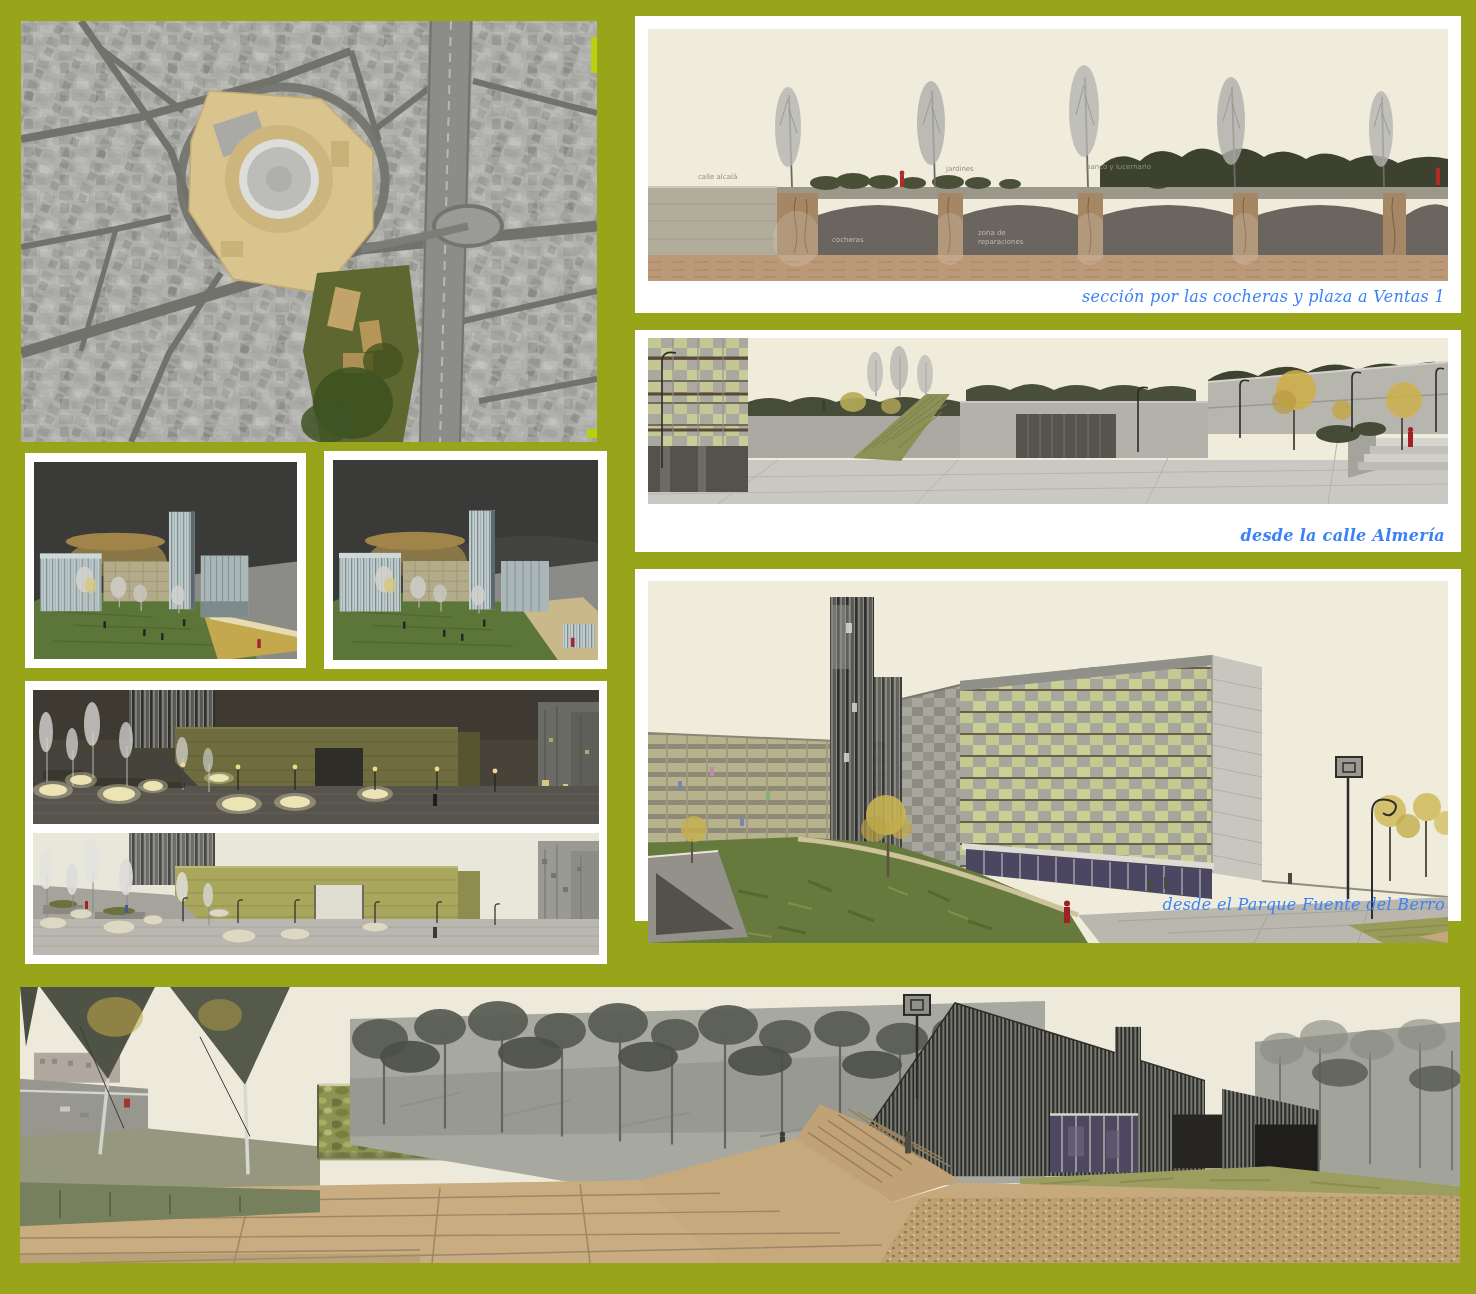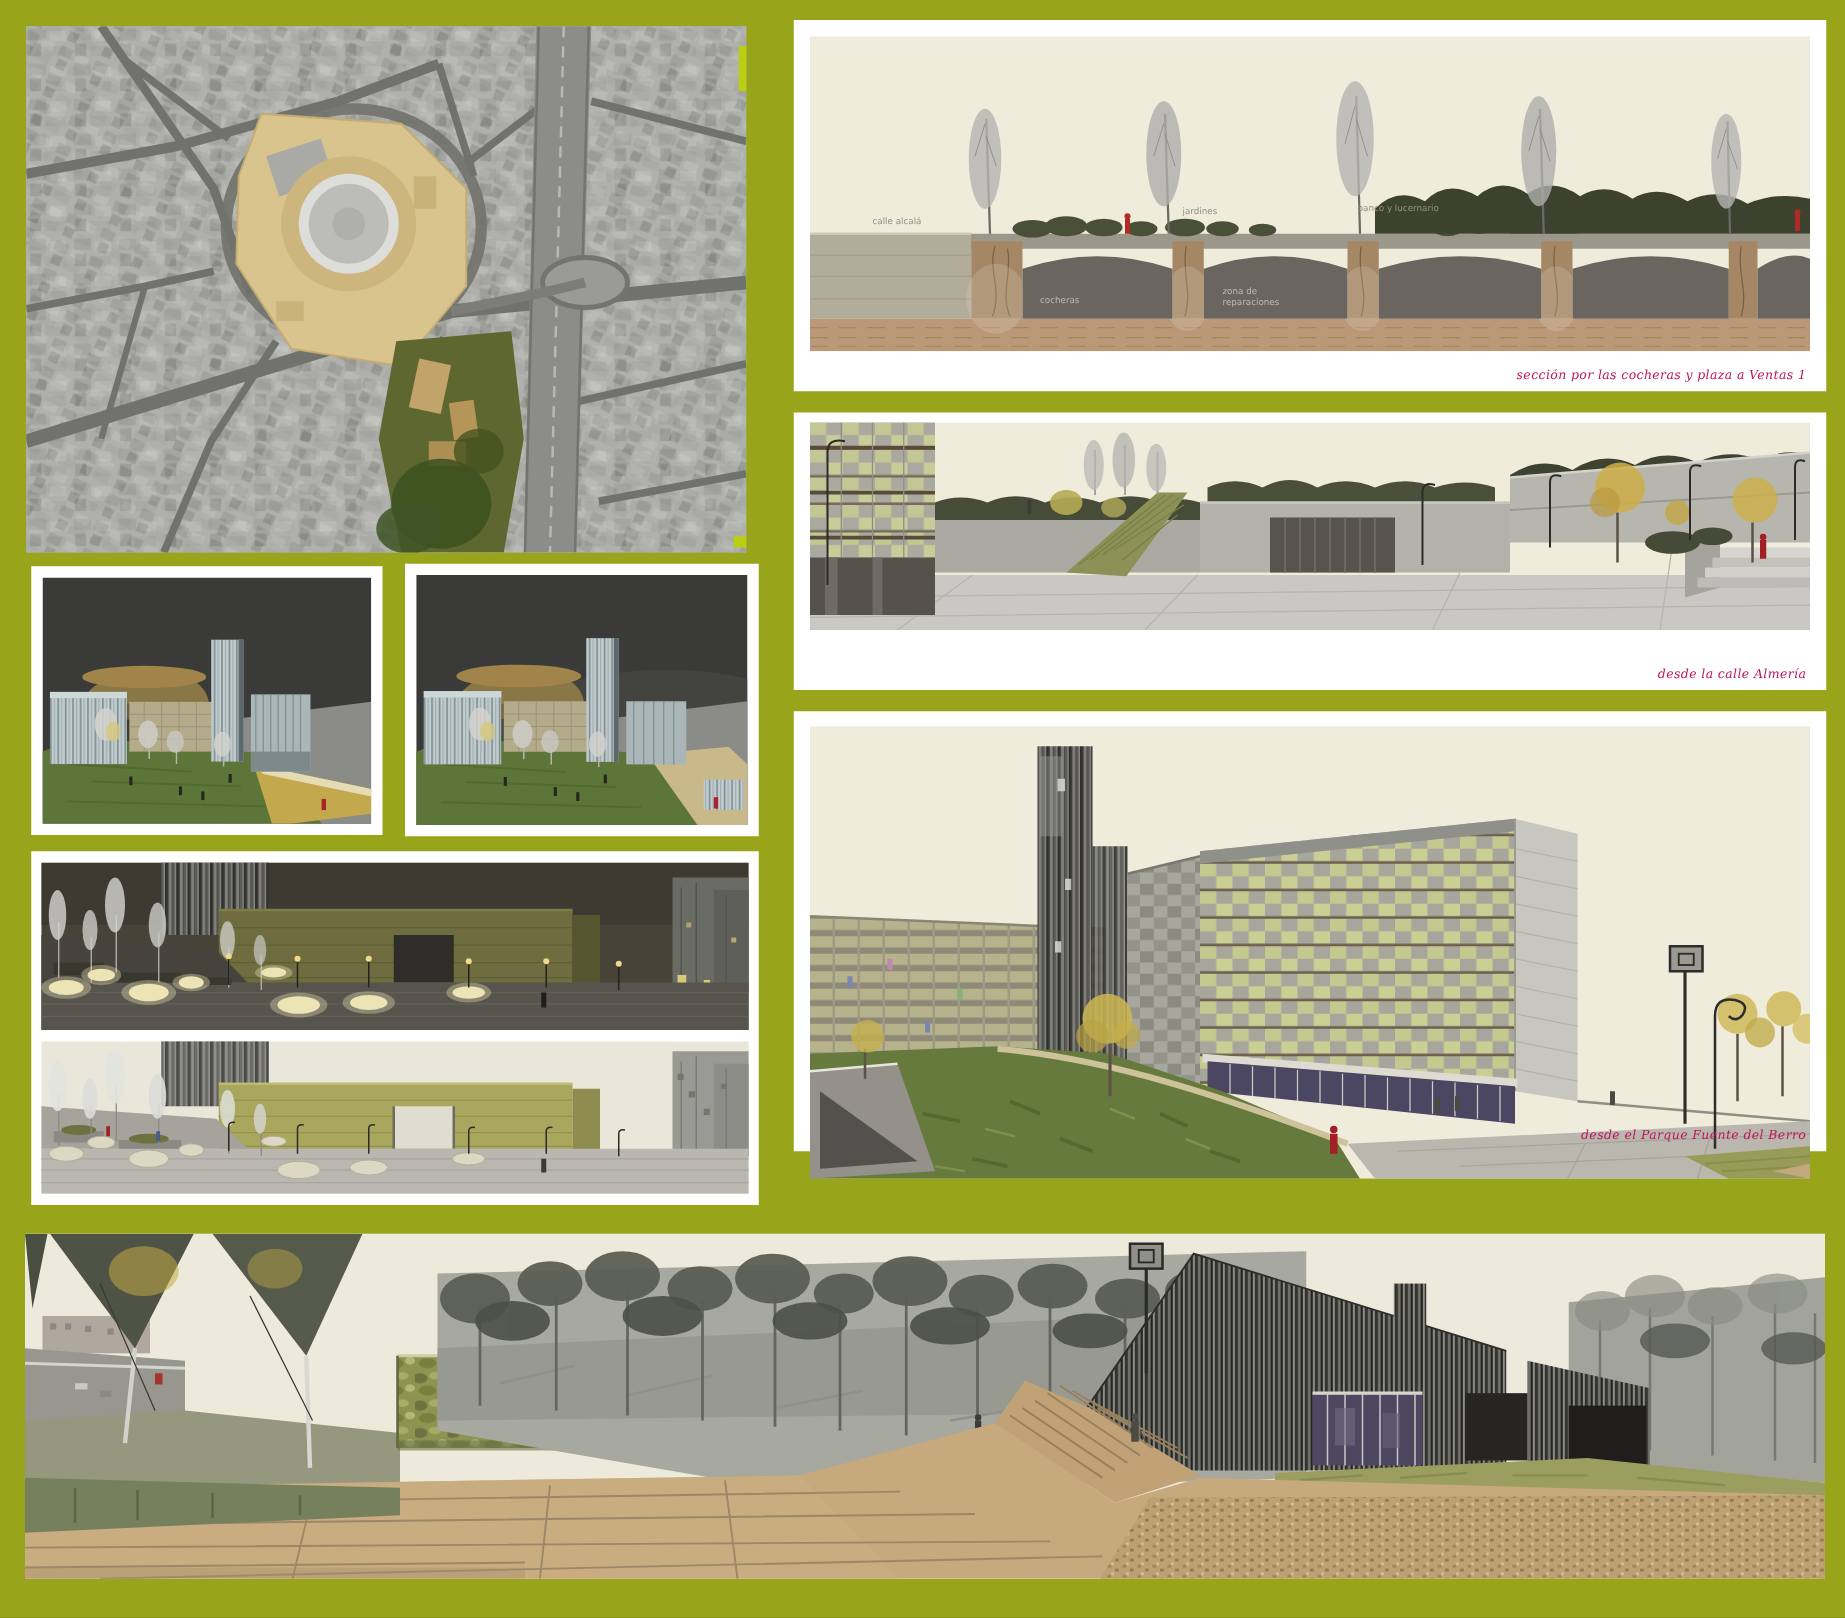--- a/index.html
+++ b/index.html
@@ -1,20 +1,20 @@
 <!DOCTYPE html>
 <html><head>
 <meta charset="utf-8">
 <style>
   html,body{margin:0;padding:0;background:#7e8a12;}
   .board{position:relative;width:1476px;height:1294px;background:#98a51a;overflow:hidden;
          font-family:"DejaVu Serif",serif;}
   .panel{position:absolute;background:#ffffff;}
-  .caption{position:absolute;right:16px;bottom:7px;color:#be185d;font-style:italic;
-           font-size:10px;letter-spacing:.3px;white-space:nowrap;}
+  .caption{position:absolute;right:16px;bottom:7px;color:#3b82f6;font-style:italic;
+           font-size:16px;letter-spacing:.3px;white-space:nowrap;}
   svg{display:block;}
   .art{position:absolute;}
 </style>
 </head>
 <body>
 
 <div class="board">
 
 <svg width="0" height="0" style="position:absolute" aria-hidden="true">
 <defs>
@@ -217,21 +217,21 @@
       <text x="298" y="142">jardines</text>
       <text x="438" y="140">banco y lucernario</text>
       <text x="184" y="213" fill="#bcb9b2">cocheras</text>
       <text x="330" y="206" fill="#bcb9b2">zona de</text>
       <text x="330" y="215" fill="#bcb9b2">reparaciones</text>
     </g>
   </svg>
   <div class="caption">sección por las cocheras y plaza a Ventas 1</div>
 </div>
 
-<div class="panel" id="almeria" style="left:635px;top:330px;width:826px;height:222px;">
+<div class="panel" id="almeria" style="left:635px;top:330px;width:826px;height:222px;font-weight:bold;">
   <svg class="art" style="left:13px;top:8px" width="800" height="166" viewBox="0 0 800 166">
     <rect width="800" height="166" fill="#efecdb"></rect>
     <rect x="0" y="122" width="800" height="44" fill="#c9c8c2"></rect>
     <g stroke="#b5b4ae" stroke-width="1">
       <path d="M0,140 L800,131 M0,156 L800,146"></path>
       <path d="M130,122 L70,166 M310,122 L268,166 M520,120 L498,166 M690,98 L680,166"></path>
     </g>
     <g>
       <path d="M318,52 Q340,42 362,52 Q384,40 406,52 Q428,42 452,52 Q476,42 500,52 Q524,44 548,52 L548,70 L318,70 Z" fill="#4a4f3b"></path>
       <path d="M560,42 Q584,26 610,38 Q634,22 660,34 Q684,20 710,32 Q734,20 760,30 Q780,20 800,26 L800,60 L560,60 Z" fill="#3e4331"></path>

